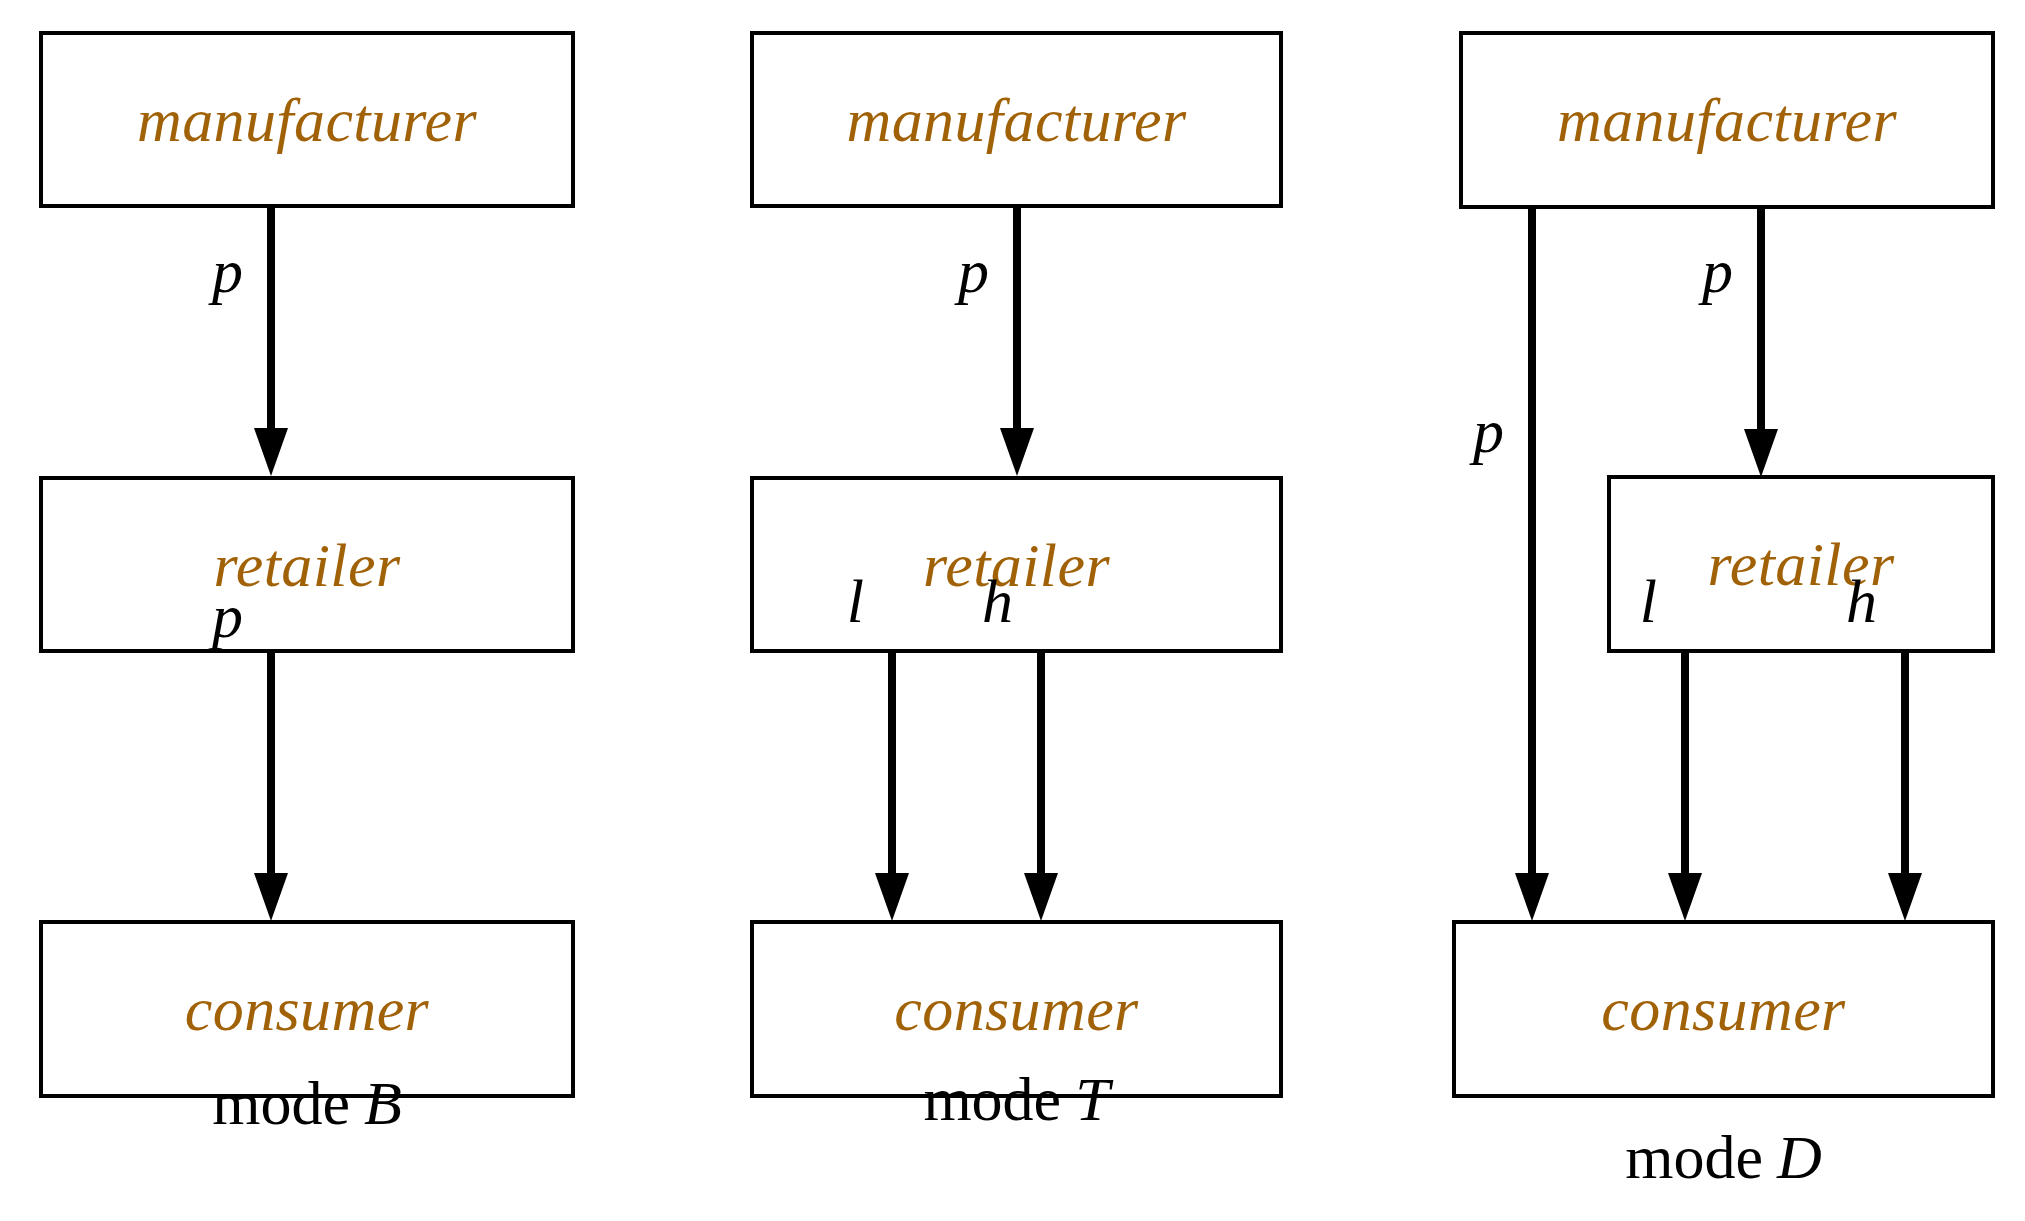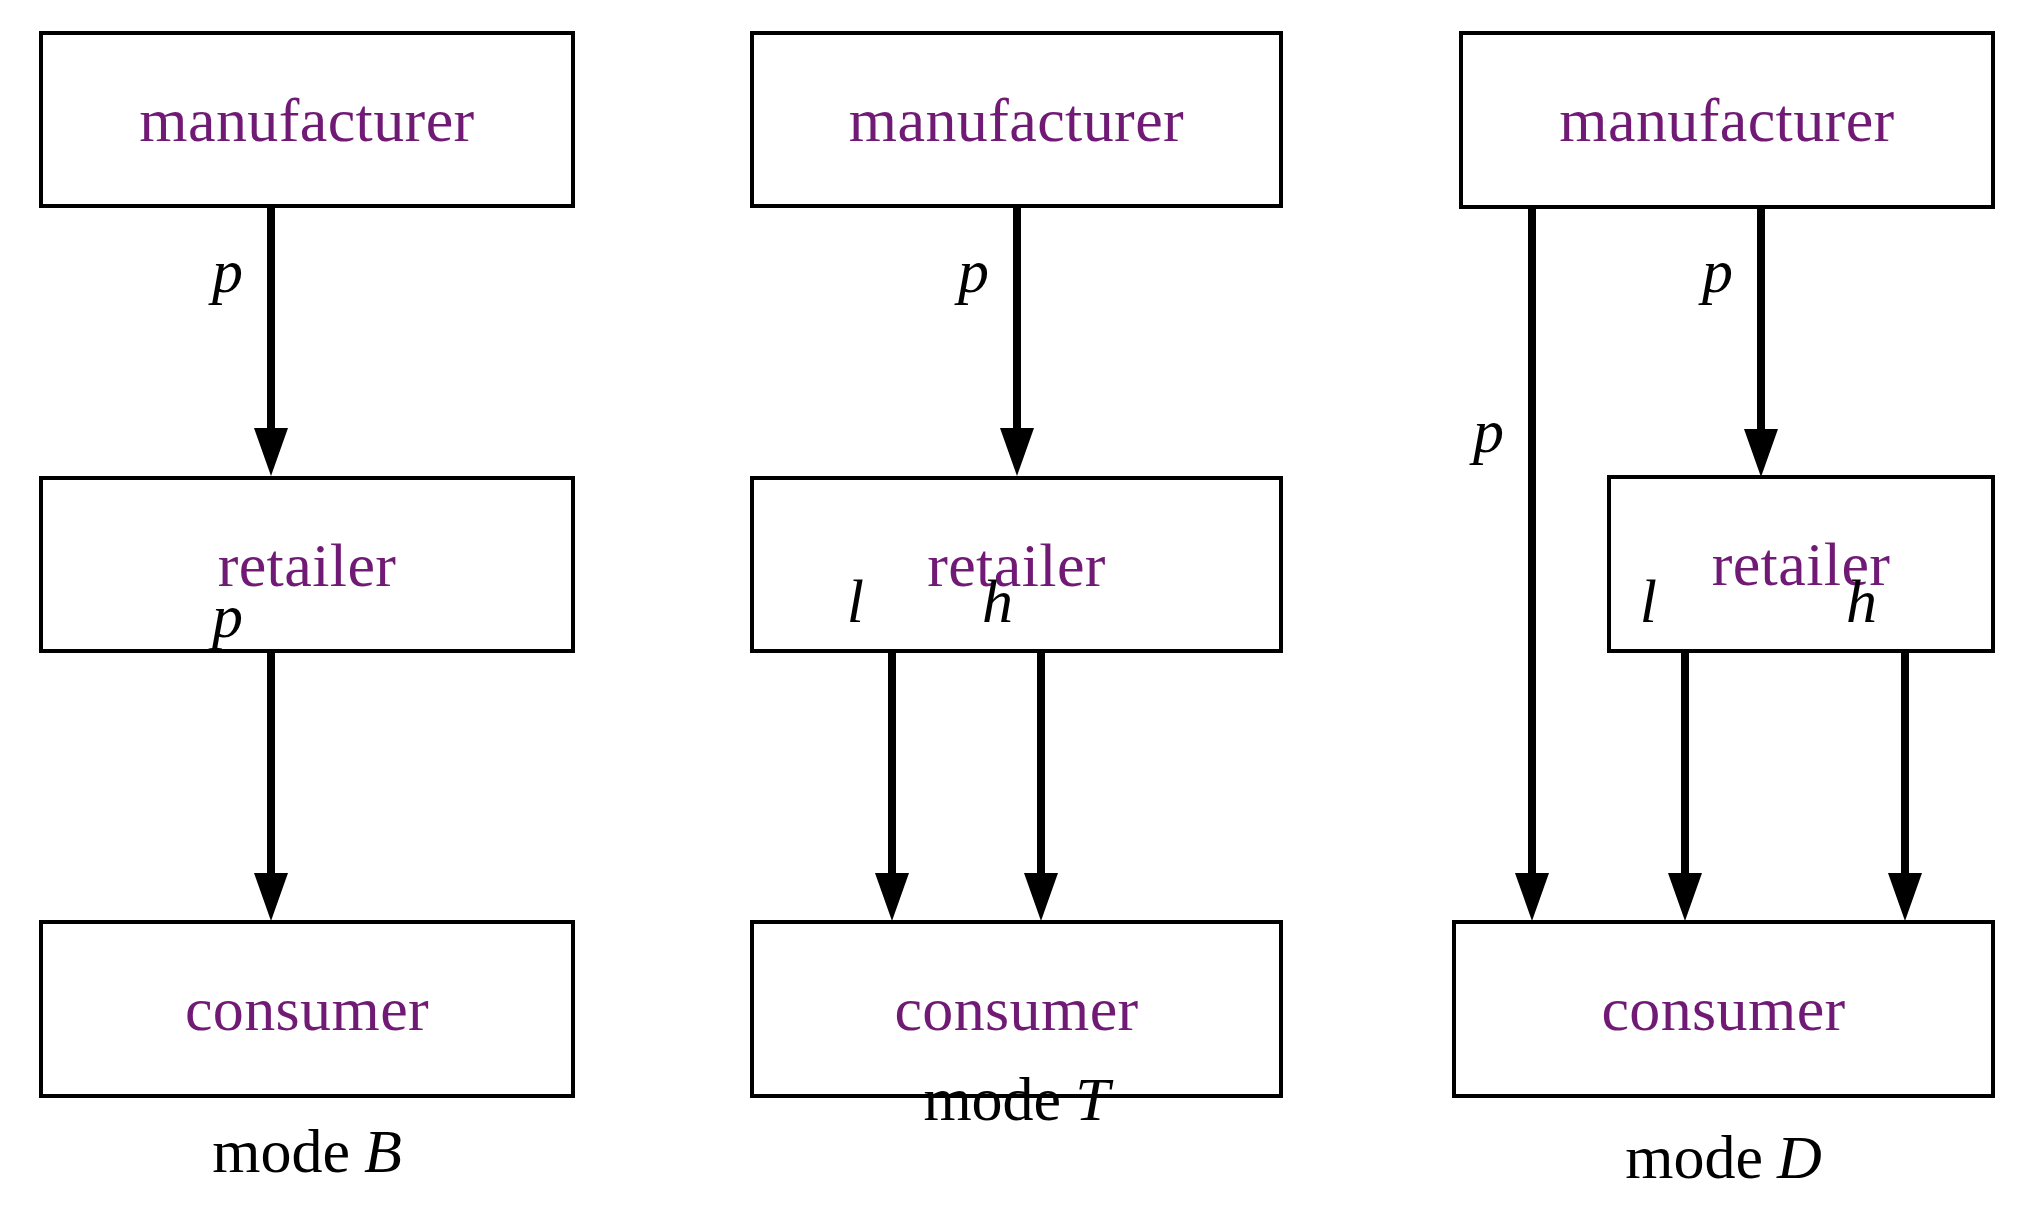--- a/index.html
+++ b/index.html
@@ -25,22 +25,23 @@
     background: #ffffff;
     display: flex;
     align-items: center;
     justify-content: center;
   }
   .node-label {
     font-family: "Liberation Serif", "DejaVu Serif", serif;
     font-size: 62px;
     line-height: 1;
     letter-spacing: 0.4px;
-    color: #701a75;
+    color: #a16207;
     white-space: nowrap;
+    font-style: italic;
   }
   .mode-caption {
     position: absolute;
     text-align: center;
     font-family: "Liberation Serif", "DejaVu Serif", serif;
     font-size: 62px;
     line-height: 1;
     color: #000000;
     white-space: nowrap;
   }
@@ -93,21 +94,21 @@
       <line x1="18" y1="0" x2="18" y2="226" stroke="#000000" stroke-width="8"></line>
       <polygon points="1,222 35,222 18,270" fill="#000000"></polygon>
     </svg>
   </div>
   <div class="edge-label" style="left:163px; top:585px; width:80px;">p</div>
 
   <div class="node-box" style="left:39px; top:920px; width:536px; height:178px;">
     <span class="node-label">consumer</span>
   </div>
 
-  <div class="mode-caption" style="left:39px; top:1120px; width:536px;text-align:center;">
+  <div class="mode-caption" style="left:39px; top:1072px; width:536px;text-align:center;">
     <span>mode</span><span class="mode-symbol">B</span>
   </div>
 
   <div class="node-box" style="left:750px; top:31px; width:533px; height:177px;">
     <span class="node-label">manufacturer</span>
   </div>
 
   <div class="edge" style="left:999px; top:206px; width:36px; height:272px;">
     <svg width="36" height="272" viewBox="0 0 36 272" aria-hidden="true">
       <line x1="18" y1="0" x2="18" y2="226" stroke="#000000" stroke-width="8"></line>

